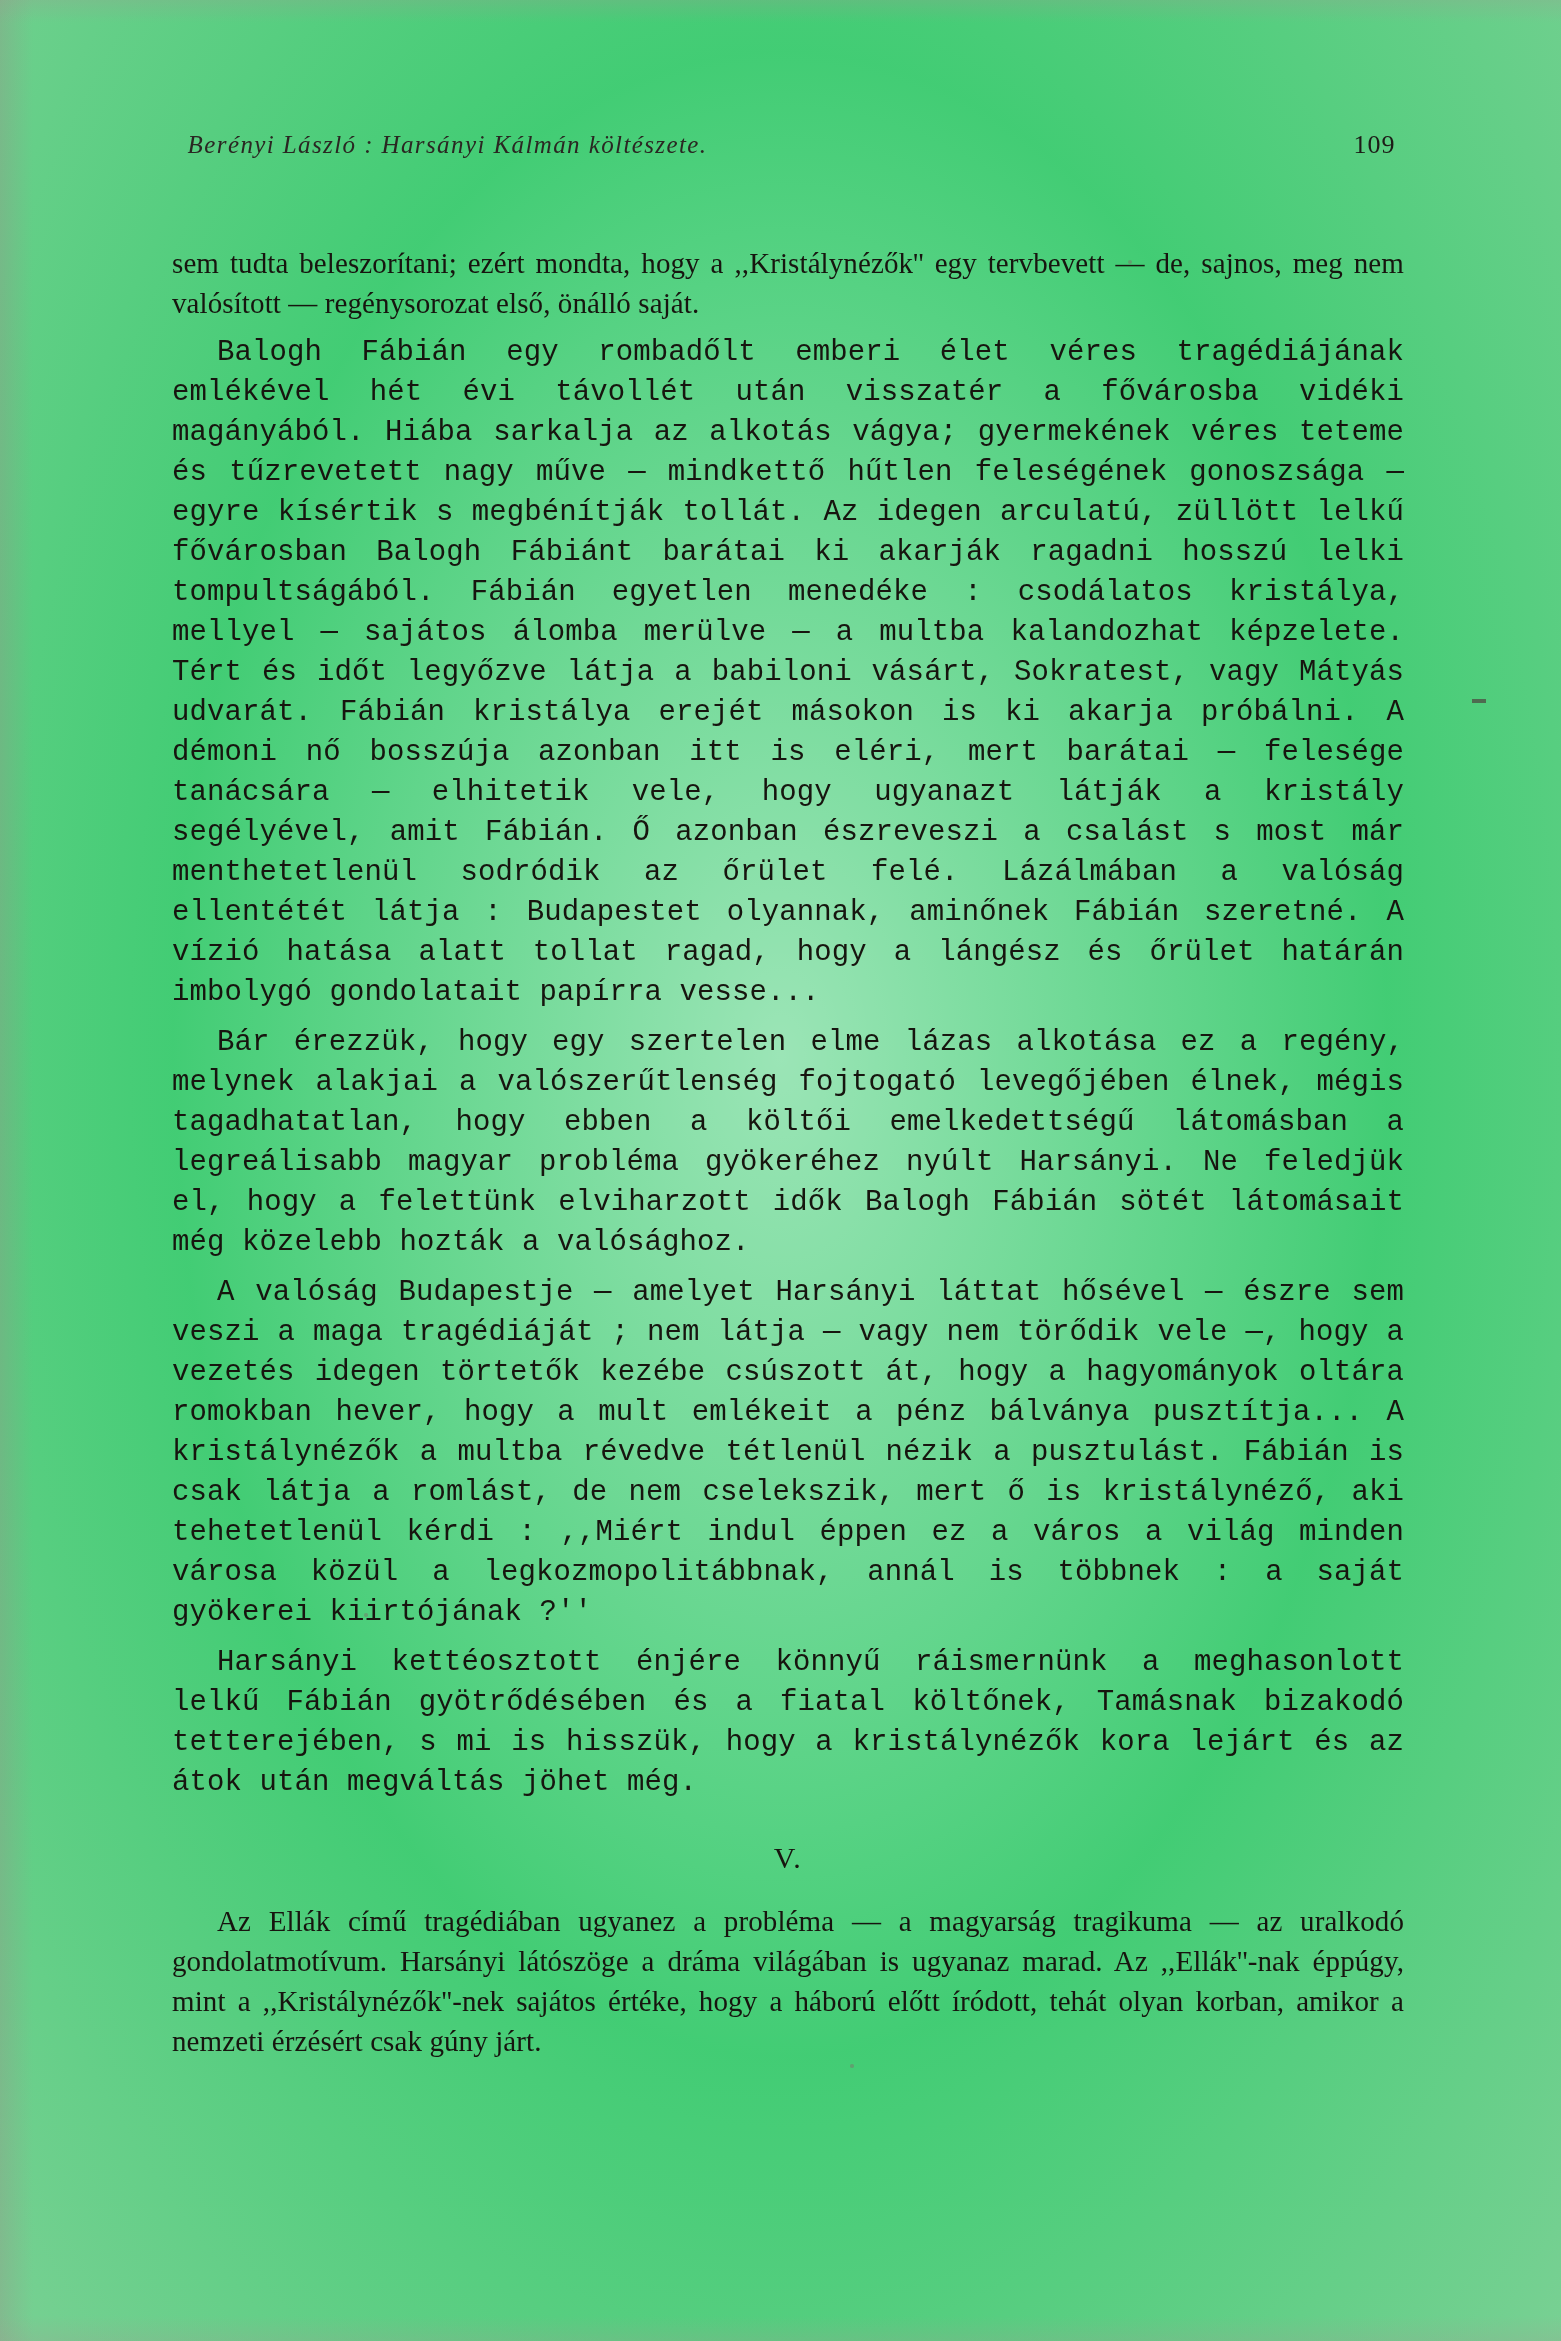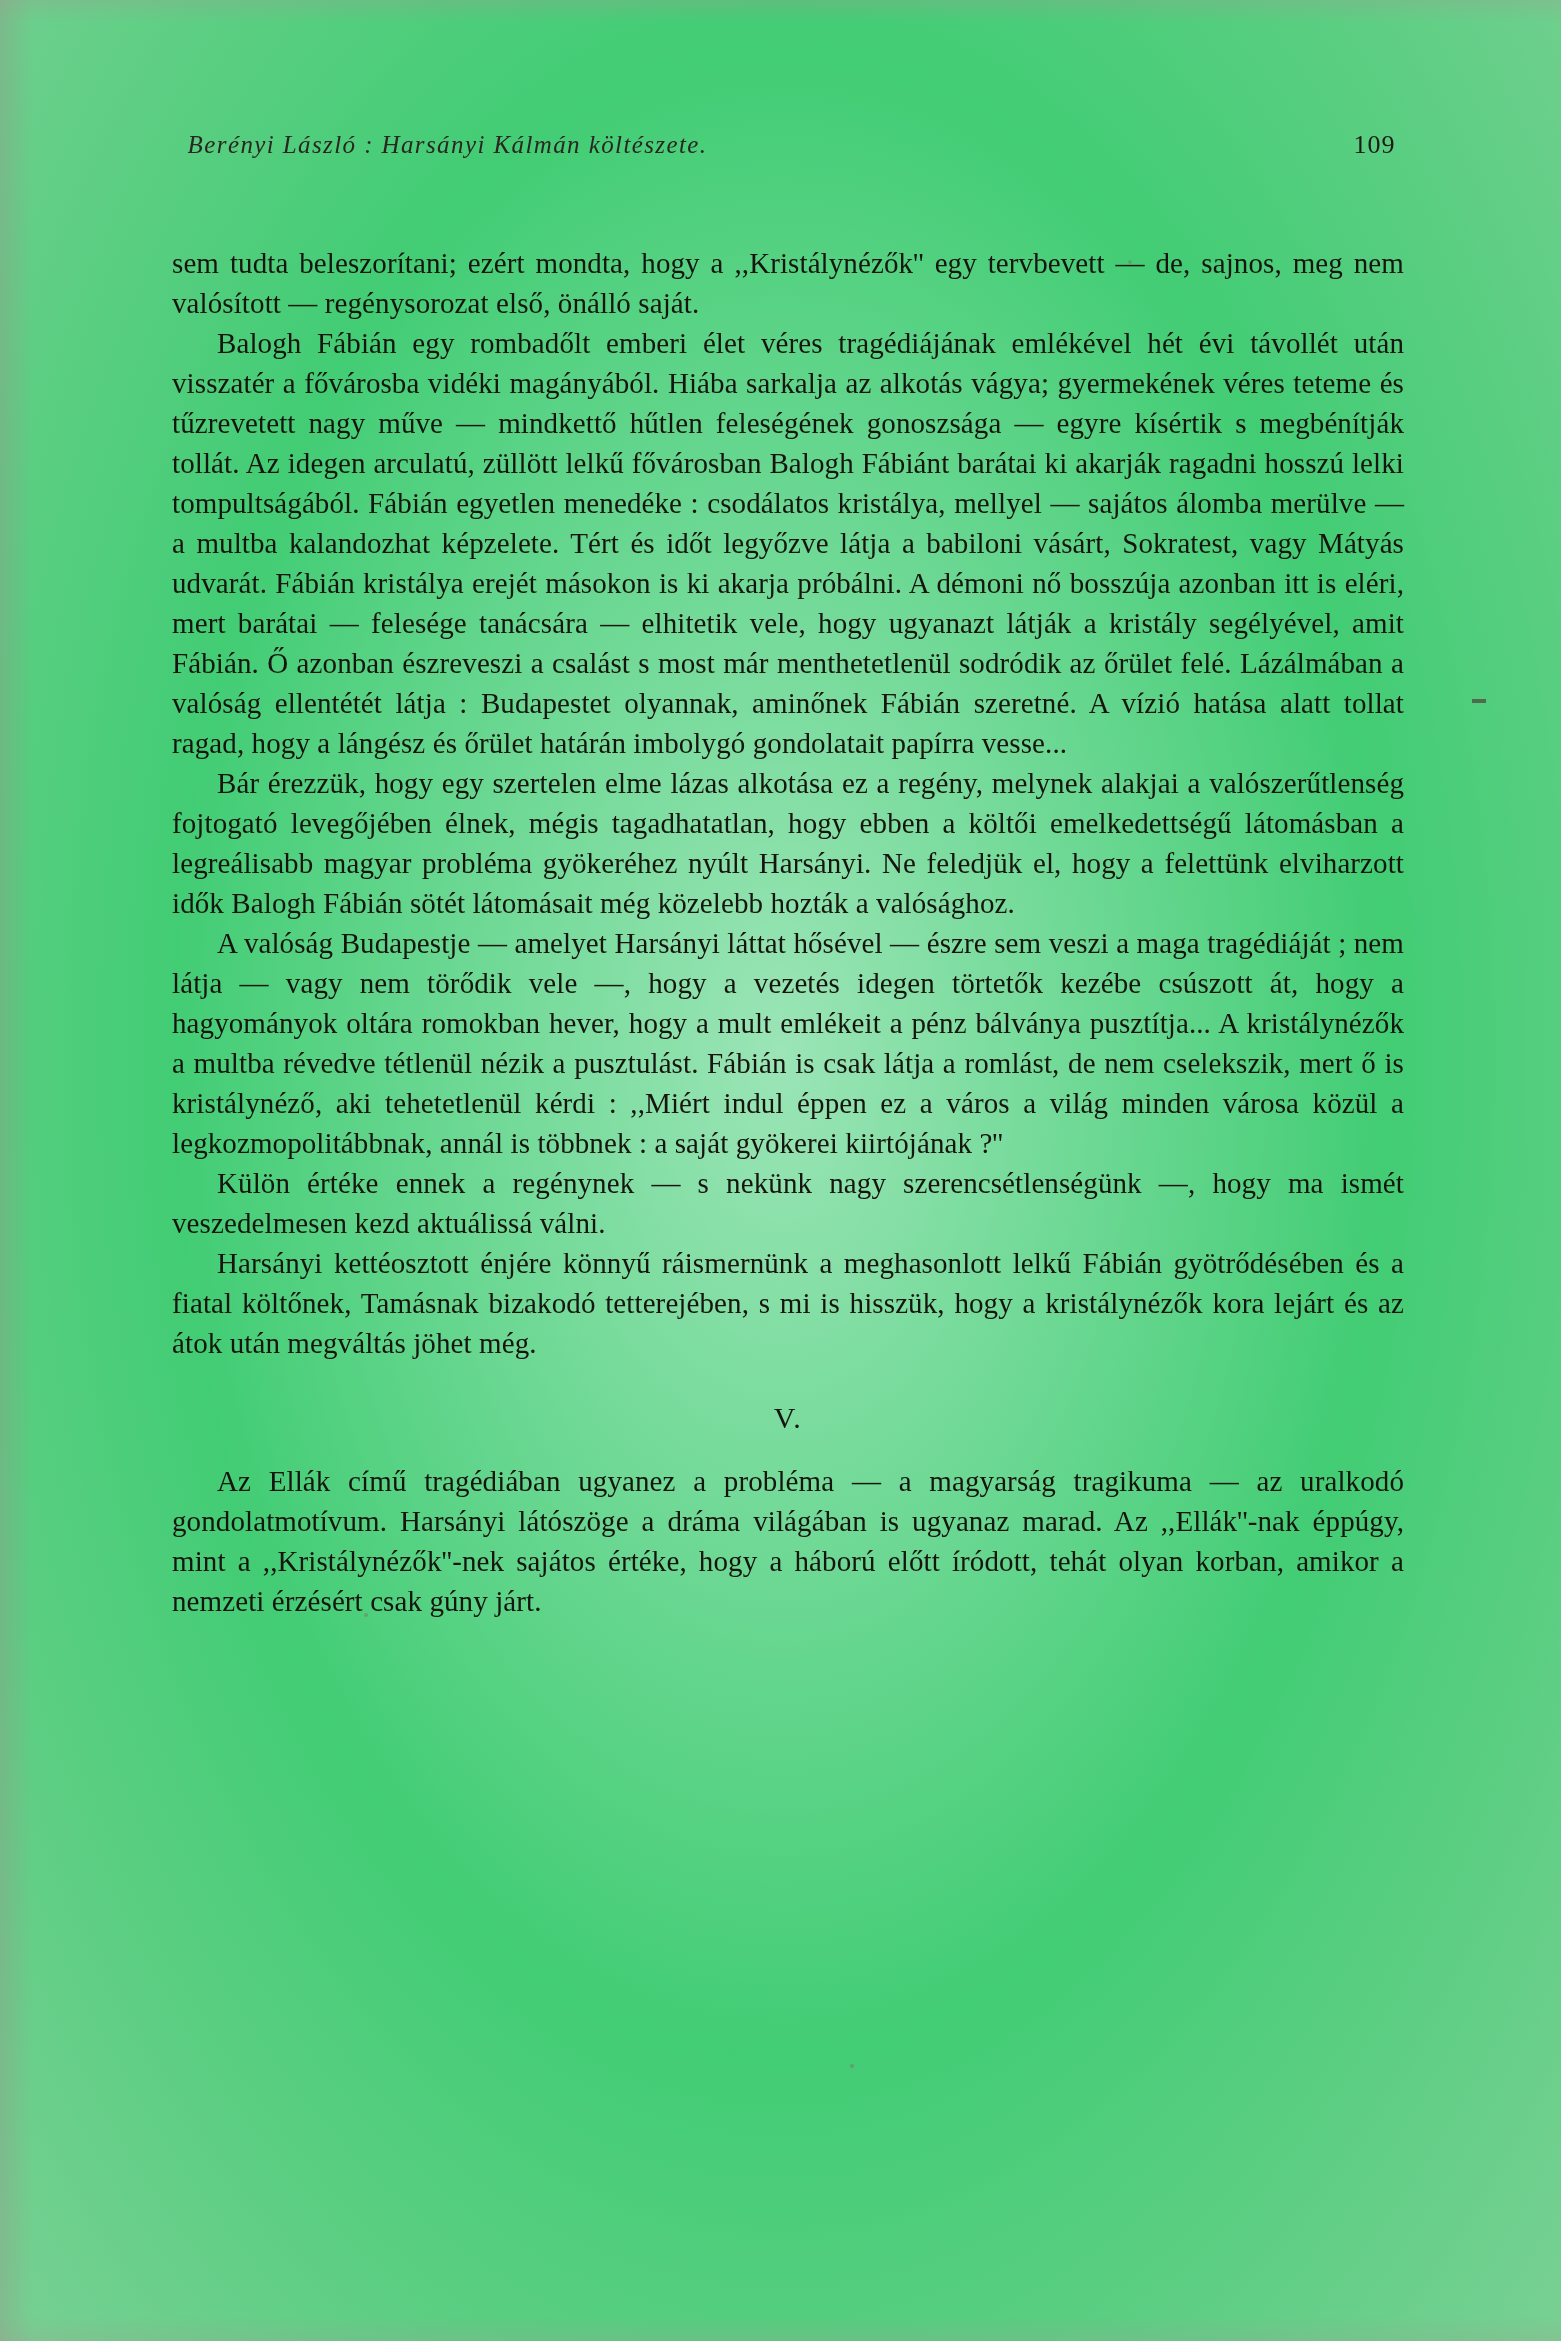--- a/index.html
+++ b/index.html
@@ -85,21 +85,22 @@
     margin: 0;
     font-size: 29px;
     line-height: 40px;
     text-align: justify;
     text-justify: inter-word;
     color: #17150f;
     text-indent: 0;
     letter-spacing: 0.1px;
   }
   p.body + p.body {
-    margin-top: 0;
+    margin-top: 10px;
+    font-family: Liberation Mono, monospace;
   }
   p.indent {
     text-indent: 45px;
   }
   .section-mark {
     text-align: center;
     font-size: 30px;
     margin: 38px 0 26px 0;
     letter-spacing: 1.7px;
     color: #17150f;
@@ -142,21 +143,20 @@
 
     <div class="running-head">
       <span class="rh-title">Berényi László : Harsányi Kálmán költészete.</span>
       <span class="rh-page">109</span>
     </div>
 
     <p class="body">sem tudta beleszorítani; ezért mondta, hogy a ,,Kristálynézők'' egy tervbevett — de, sajnos, meg nem valósított — regénysorozat első, önálló saját.</p>
     <p class="body indent">Balogh Fábián egy rombadőlt emberi élet véres tragédiájának emlékével hét évi távollét után visszatér a fővárosba vidéki magányából. Hiába sarkalja az alkotás vágya; gyermekének véres teteme és tűzrevetett nagy műve — mindkettő hűtlen feleségének gonoszsága — egyre kísértik s megbénítják tollát. Az idegen arculatú, züllött lelkű fővárosban Balogh Fábiánt barátai ki akarják ragadni hosszú lelki tompultságából. Fábián egyetlen menedéke : csodálatos kristálya, mellyel — sajátos álomba merülve — a multba kalandozhat képzelete. Tért és időt legyőzve látja a babiloni vásárt, Sokratest, vagy Mátyás udvarát. Fábián kristálya erejét másokon is ki akarja próbálni. A démoni nő bosszúja azonban itt is eléri, mert barátai — felesége tanácsára — elhitetik vele, hogy ugyanazt látják a kristály segélyével, amit Fábián. Ő azonban észreveszi a csalást s most már menthetetlenül sodródik az őrület felé. Lázálmában a valóság ellentétét látja : Budapestet olyannak, aminőnek Fábián szeretné. A vízió hatása alatt tollat ragad, hogy a lángész és őrület határán imbolygó gondolatait papírra vesse...</p>
     <p class="body indent">Bár érezzük, hogy egy szertelen elme lázas alkotása ez a regény, melynek alakjai a valószerűtlenség fojtogató levegőjében élnek, mégis tagadhatatlan, hogy ebben a költői emelkedettségű látomásban a legreálisabb magyar probléma gyökeréhez nyúlt Harsányi. Ne feledjük el, hogy a felettünk elviharzott idők Balogh Fábián sötét látomásait még közelebb hozták a valósághoz.</p>
     <p class="body indent">A valóság Budapestje — amelyet Harsányi láttat hősével — észre sem veszi a maga tragédiáját ; nem látja — vagy nem törődik vele —, hogy a vezetés idegen törtetők kezébe csúszott át, hogy a hagyományok oltára romokban hever, hogy a mult emlékeit a pénz bálványa pusztítja... A kristálynézők a multba révedve tétlenül nézik a pusztulást. Fábián is csak látja a romlást, de nem cselekszik, mert ő is kristálynéző, aki tehetetlenül kérdi : ,,Miért indul éppen ez a város a világ minden városa közül a legkozmopolitábbnak, annál is többnek : a saját gyökerei kiirtójának ?''</p>
-    <p class="body indent">Külön értéke ennek a regénynek — s nekünk nagy szerencsétlenségünk —, hogy ma ismét veszedelmesen kezd aktuálissá válni.</p>
     <p class="body indent">Harsányi kettéosztott énjére könnyű ráismernünk a meghasonlott lelkű Fábián gyötrődésében és a fiatal költőnek, Tamásnak bizakodó tetterejében, s mi is hisszük, hogy a kristálynézők kora lejárt és az átok után megváltás jöhet még.</p>
 
     <div class="section-mark">V.</div>
 
     <p class="body indent">
       <span>Az </span><span class="it">Ellák</span><span> című tragédiában ugyanez a probléma — a magyarság tragikuma — az uralkodó gondolatmotívum. Harsányi látószöge a dráma világában is ugyanaz marad. Az ,,Ellák''-nak éppúgy, mint a ,,Kristálynézők''-nek sajátos értéke, hogy a háború előtt íródott, tehát olyan korban, amikor a nemzeti érzésért csak gúny járt.</span>
     </p>
 
   </div>
 </div>

